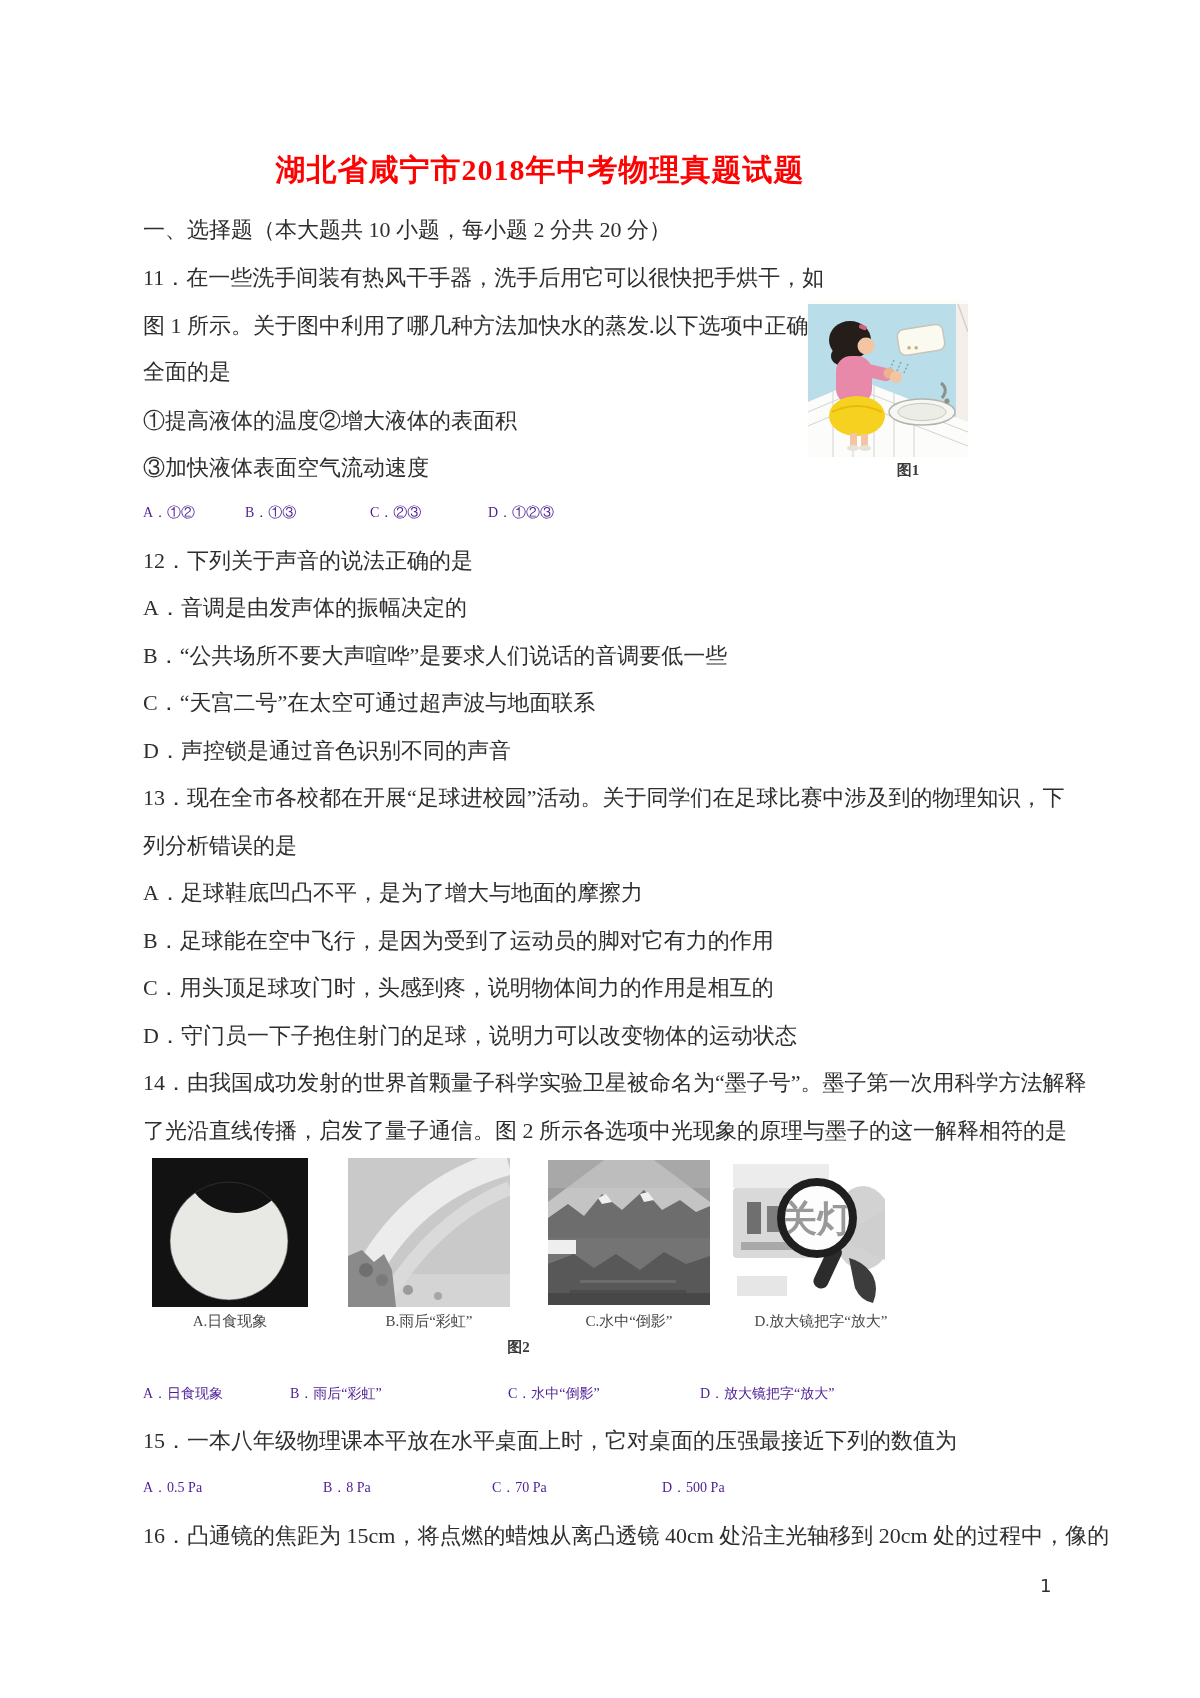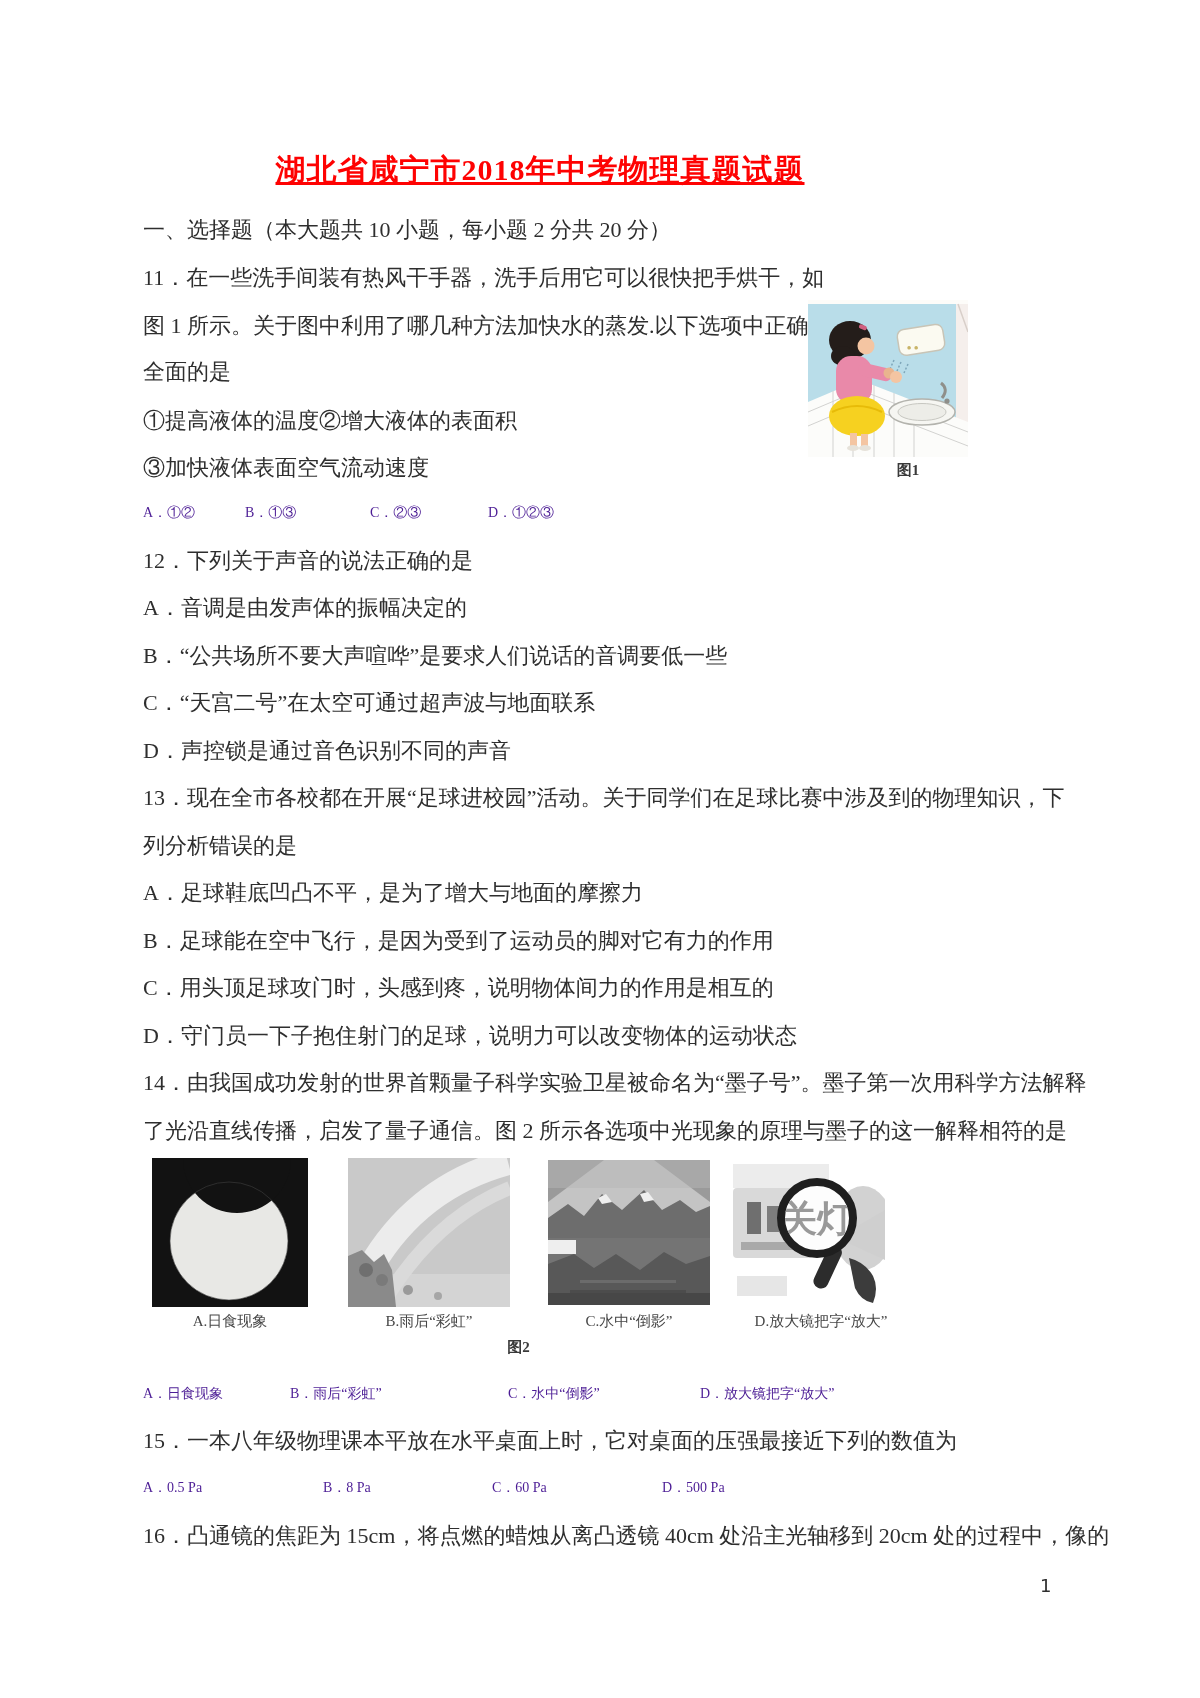--- a/index.html
+++ b/index.html
@@ -3,21 +3,21 @@
 <meta charset="utf-8">
 <style>
   html,body{margin:0;padding:0;background:#ffffff;}
   .page{
     position:relative;width:1200px;height:1698px;background:#ffffff;overflow:hidden;
     font-family:"Liberation Serif","DejaVu Serif",serif;color:#2e2e2e;
   }
   .title{
     position:absolute;top:150px;left:0;width:1080px;margin:0;
     text-align:center;font-size:30px;font-weight:700;color:#fe0202;
-    white-space:nowrap;letter-spacing:1px;text-decoration:underline;
+    white-space:nowrap;letter-spacing:1px;
   }
   .t{
     position:absolute;left:143px;font-size:22px;line-height:26px;
     white-space:nowrap;color:#2e2e2e;text-align:center;
   }
   .opt{
     position:absolute;font-size:14px;line-height:26px;white-space:nowrap;color:#4c1d95;
   }
   .cap{
     position:absolute;font-size:15px;color:#474747;text-align:center;white-space:nowrap;
@@ -182,20 +182,20 @@
   <div class="figlabel" style="left:152px;top:1338px;width:733px">图2</div>
 
   <span class="opt" style="left:143px;top:1381px">A．日食现象</span>
   <span class="opt" style="left:290px;top:1381px">B．雨后“彩虹”</span>
   <span class="opt" style="left:508px;top:1381px">C．水中“倒影”</span>
   <span class="opt" style="left:700px;top:1381px">D．放大镜把字“放大”</span>
 
   <div class="t" style="top:1428px">15．一本八年级物理课本平放在水平桌面上时，它对桌面的压强最接近下列的数值为</div>
   <span class="opt" style="left:143px;top:1475px">A．0.5 Pa</span>
   <span class="opt" style="left:323px;top:1475px">B．8 Pa</span>
-  <span class="opt" style="left:492px;top:1475px">C．60 Pa</span>
+  <span class="opt" style="left:492px;top:1475px">C．70 Pa</span>
   <span class="opt" style="left:662px;top:1475px">D．500 Pa</span>
 
   <div class="t" style="top:1523px">16．凸通镜的焦距为 15cm，将点燃的蜡烛从离凸透镜 40cm 处沿主光轴移到 20cm 处的过程中，像的</div>
 
   <div class="pageno">1</div>
 
 </div>
 
 </body></html>

